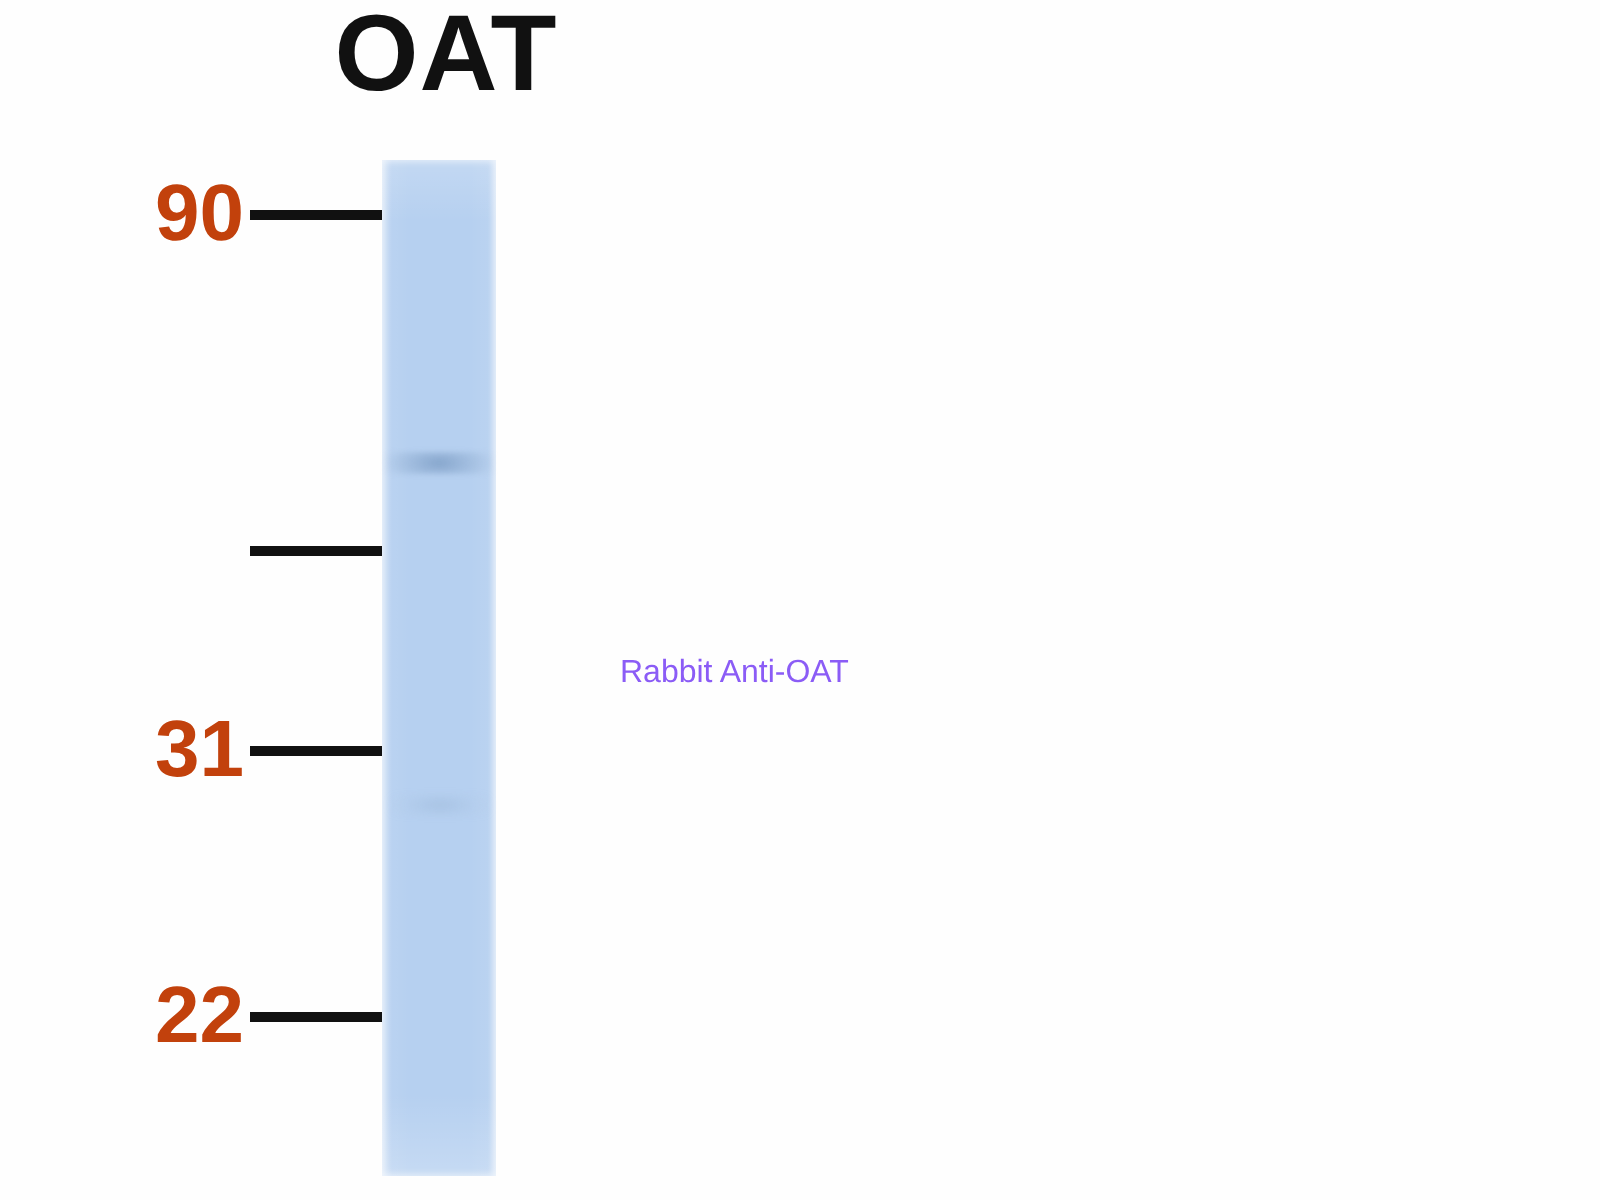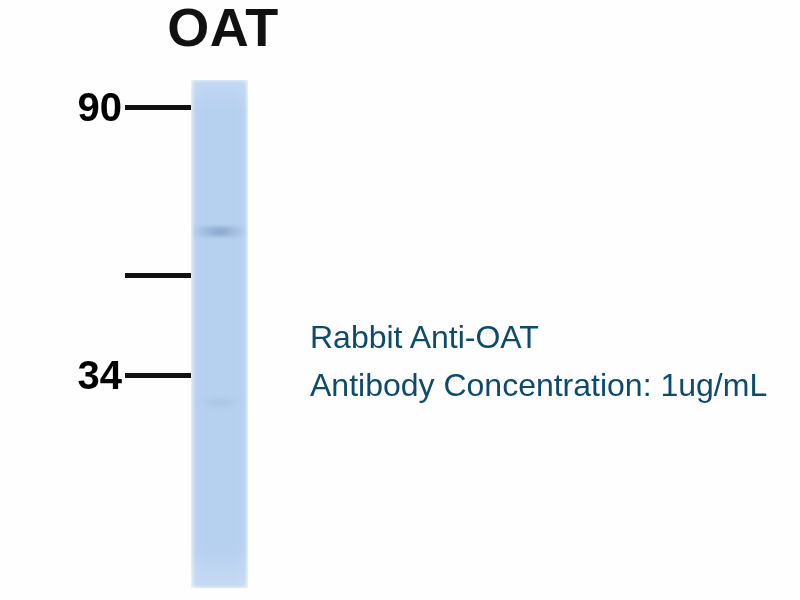--- a/index.html
+++ b/index.html
@@ -108,42 +108,42 @@
   .mw-label {
     position: absolute;
     left: 0;
     top: 0;
     width: 62px;
     height: 44px;
     line-height: 44px;
     text-align: right;
     font-size: 40px;
     font-weight: bold;
-    color: #000000;
+    color: #c2410c;
     white-space: nowrap;
   }
   .mw-tick {
     position: absolute;
     left: 65px;
     top: 20px;
     width: 66px;
     height: 5px;
     background: #111111;
   }
 
   
   #annotations {
     position: absolute;
     left: 310px;
     top: 313px;
     width: 450px;
   }
   .annotation-line {
-    font-size: 32px;
-    color: #0c4a6e;
+    font-size: 16px;
+    color: #8b5cf6;
     line-height: 48px;
     white-space: nowrap;
   }
 </style>
 </head>
 <body>
 
 <div id="figure">
 
   <div id="blot-title">OAT</div>
@@ -160,23 +160,26 @@
     <div class="mw-label">90</div>
     <div class="mw-tick"></div>
   </div>
 
 
   <div class="mw-marker" style="top:275px;">
     <div class="mw-tick"></div>
   </div>
 
   <div class="mw-marker" style="top:375px;">
-    <div class="mw-label">34</div>
+    <div class="mw-label">31</div>
     <div class="mw-tick"></div>
   </div>
 
+  <div class="mw-marker" style="top:508px;">
+    <div class="mw-label">22</div>
+    <div class="mw-tick"></div>
+  </div>
 
   <div id="annotations">
     <div class="annotation-line">Rabbit Anti-OAT</div>
-    <div class="annotation-line">Antibody Concentration: 1ug/mL</div>
   </div>
 
 </div>
 
 </body></html>

